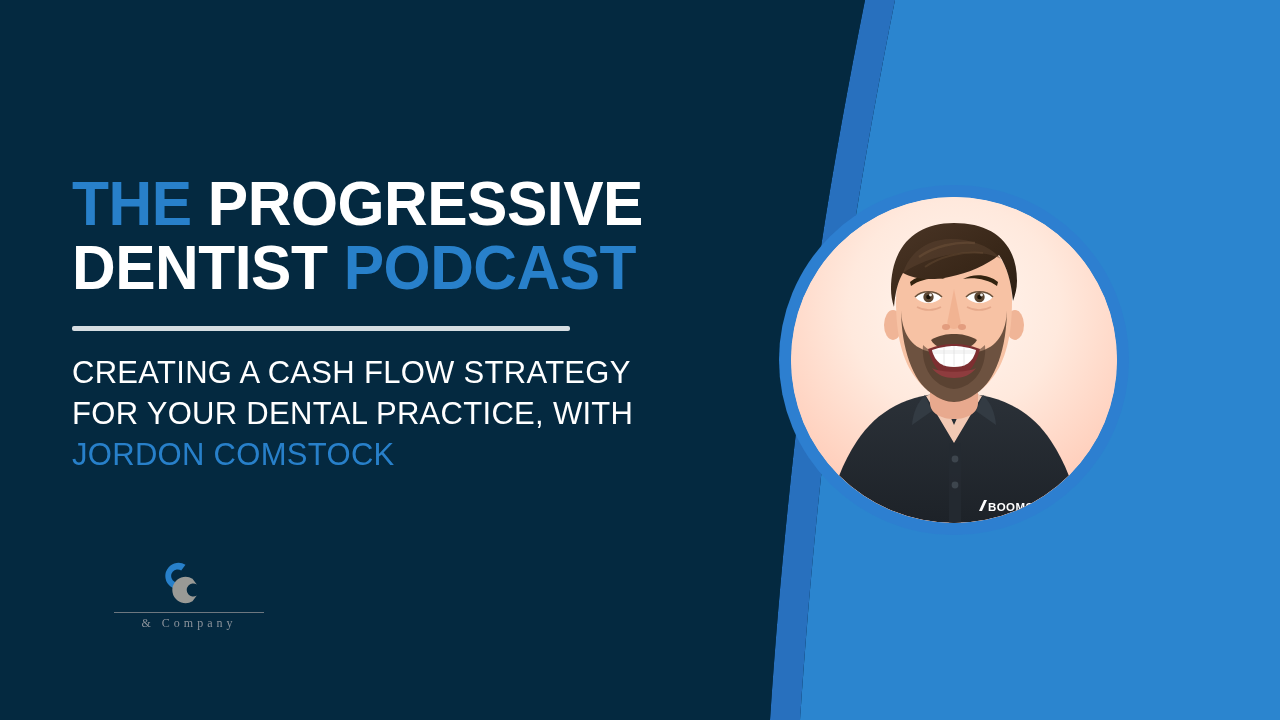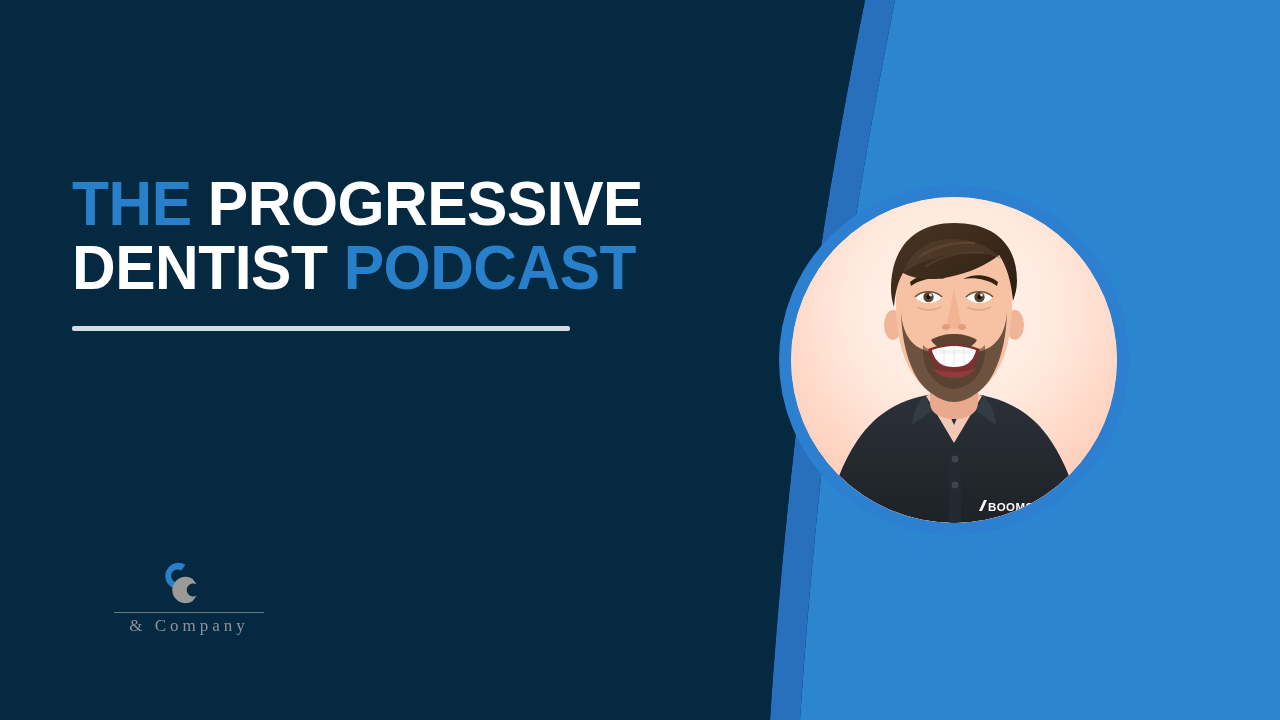--- a/index.html
+++ b/index.html
@@ -141,21 +141,21 @@
     line-height: 1.1;
   }
   .logo-rule {
     width: 150px;
     height: 1px;
     background: #6d7780;
     margin: 3px auto 4px auto;
   }
   .logo-sub {
     font-family: "Liberation Serif", serif;
-    font-size: 17px;
+    font-size: 12px;
     color: #8c939b;
     text-align: center;
     letter-spacing: 4px;
     line-height: 1.1;
   }
 
   
   .portrait-ring {
     position: absolute;
     left: 779px;
@@ -190,20 +190,25 @@
 
   <div class="left-col">
 
     <div class="title-block">
       <div class="title-line"><span class="accent">THE</span> <span>PROGRESSIVE</span></div>
       <div class="title-line"><span>DENTIST</span> <span class="accent">PODCAST</span></div>
     </div>
 
     <div class="divider"></div>
 
+    <div class="subtitle-block">
+      <div class="subtitle-line">CREATING A CASH FLOW STRATEGY</div>
+      <div class="subtitle-line">FOR YOUR DENTAL PRACTICE, WITH</div>
+      <div class="subtitle-line guest">JORDON COMSTOCK</div>
+    </div>
 
     <div class="logo-block">
       <div class="logo-mark">
         <svg width="66" height="46" viewBox="0 0 66 46" xmlns="http://www.w3.org/2000/svg">
           <path d="M29.5 4.8 A13.2 13.2 0 1 0 29.5 27.2 L25.2 21.6 A6.6 6.6 0 1 1 25.2 10.4 Z" fill="#2880ca"></path>
           <path d="M36.5 41.2 A13.2 13.2 0 1 1 36.5 18.8 L40.8 24.4 A6.6 6.6 0 1 0 40.8 35.6 Z" fill="#9a9a96"></path>
         </svg>
       </div>
       <div class="logo-rule"></div>
       <div class="logo-sub">&amp; Company</div>

